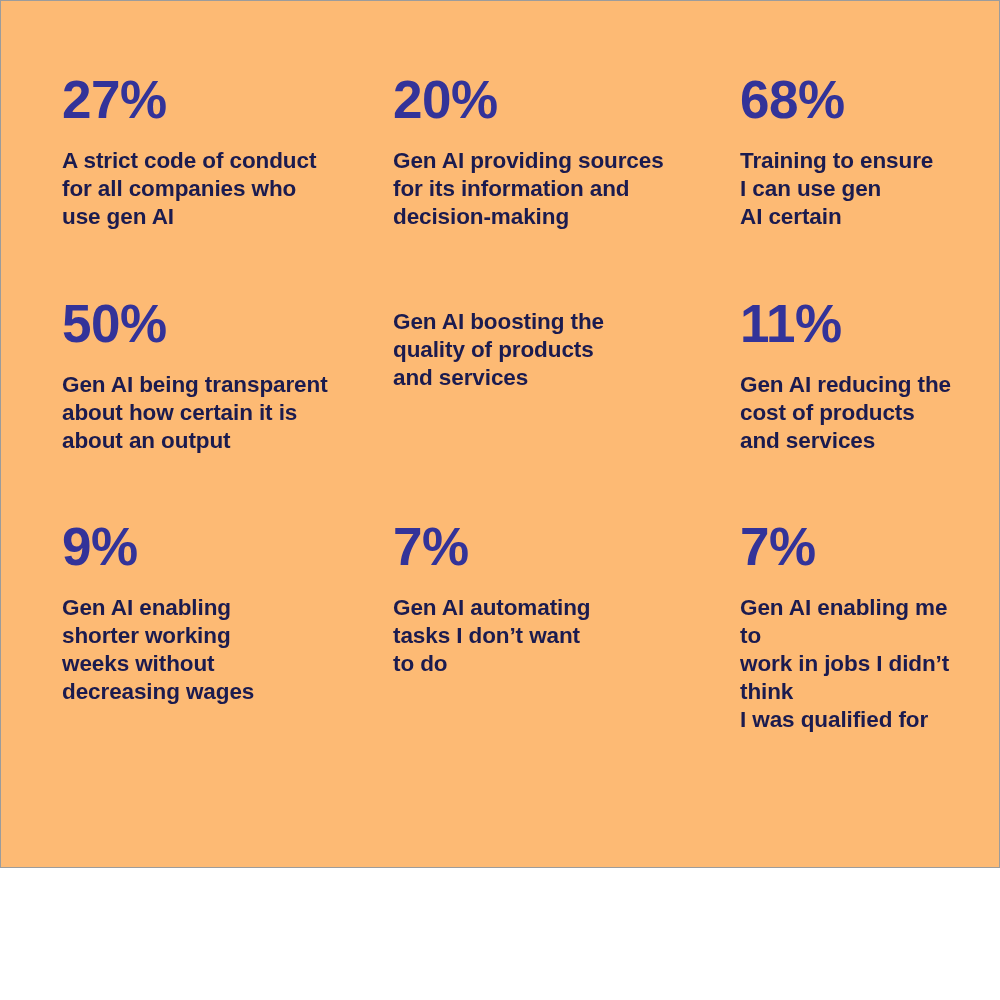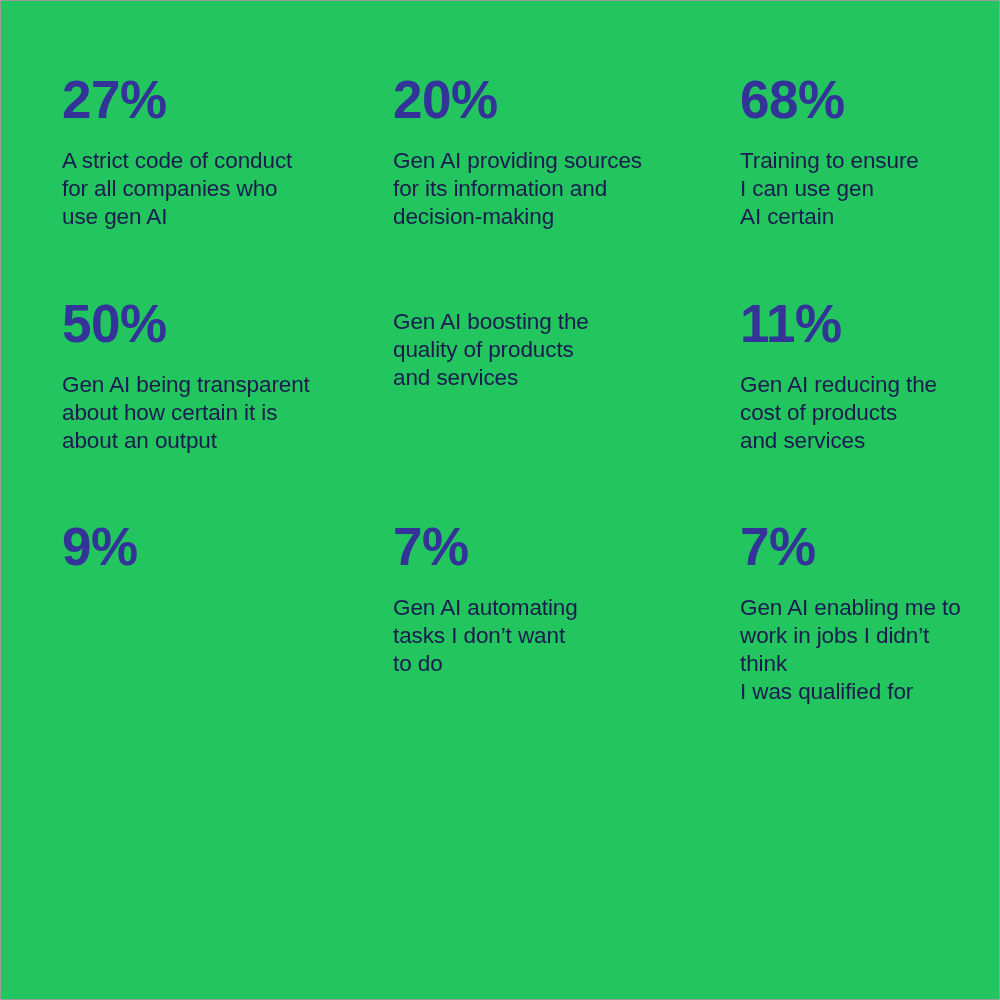--- a/index.html
+++ b/index.html
@@ -11,22 +11,22 @@
 
   body {
     font-family: "Liberation Sans", "DejaVu Sans", sans-serif;
     -webkit-font-smoothing: antialiased;
   }
 
   #canvas {
     position: relative;
     box-sizing: border-box;
     width: 1000px;
-    height: 1000px;
-    background: #22c55e;
+    height: 868px;
+    background: #fdba74;
     border: 1px solid #9c9c9c;
     overflow: hidden;
   }
 
   #stat-grid {
     position: absolute;
     left: 61px;
     top: 62px;
     width: 900px;
     display: grid;
@@ -44,21 +44,21 @@
     line-height: 1;
     letter-spacing: -0.5px;
     color: #333399;
     margin: 0 0 0 0;
     padding-top: 10px;
     white-space: nowrap;
   }
 
   .stat-label {
     font-size: 22.5px;
-    font-weight: 400;
+    font-weight: 700;
     line-height: 28px;
     letter-spacing: -0.1px;
     color: #1b1b4f;
     margin: 0;
     padding-top: 21px;
     white-space: pre-line;
   }
 </style>
 </head>
 <body>
@@ -105,20 +105,24 @@
 
     <div class="stat-cell">
       <div class="stat-value">11%</div>
       <div class="stat-label">Gen AI reducing the
 cost of products
 and services</div>
     </div>
 
     <div class="stat-cell">
       <div class="stat-value">9%</div>
+      <div class="stat-label">Gen AI enabling
+shorter working
+weeks without
+decreasing wages</div>
     </div>
 
     <div class="stat-cell">
       <div class="stat-value">7%</div>
       <div class="stat-label">Gen AI automating
 tasks I don’t want
 to do</div>
     </div>
 
     <div class="stat-cell">

